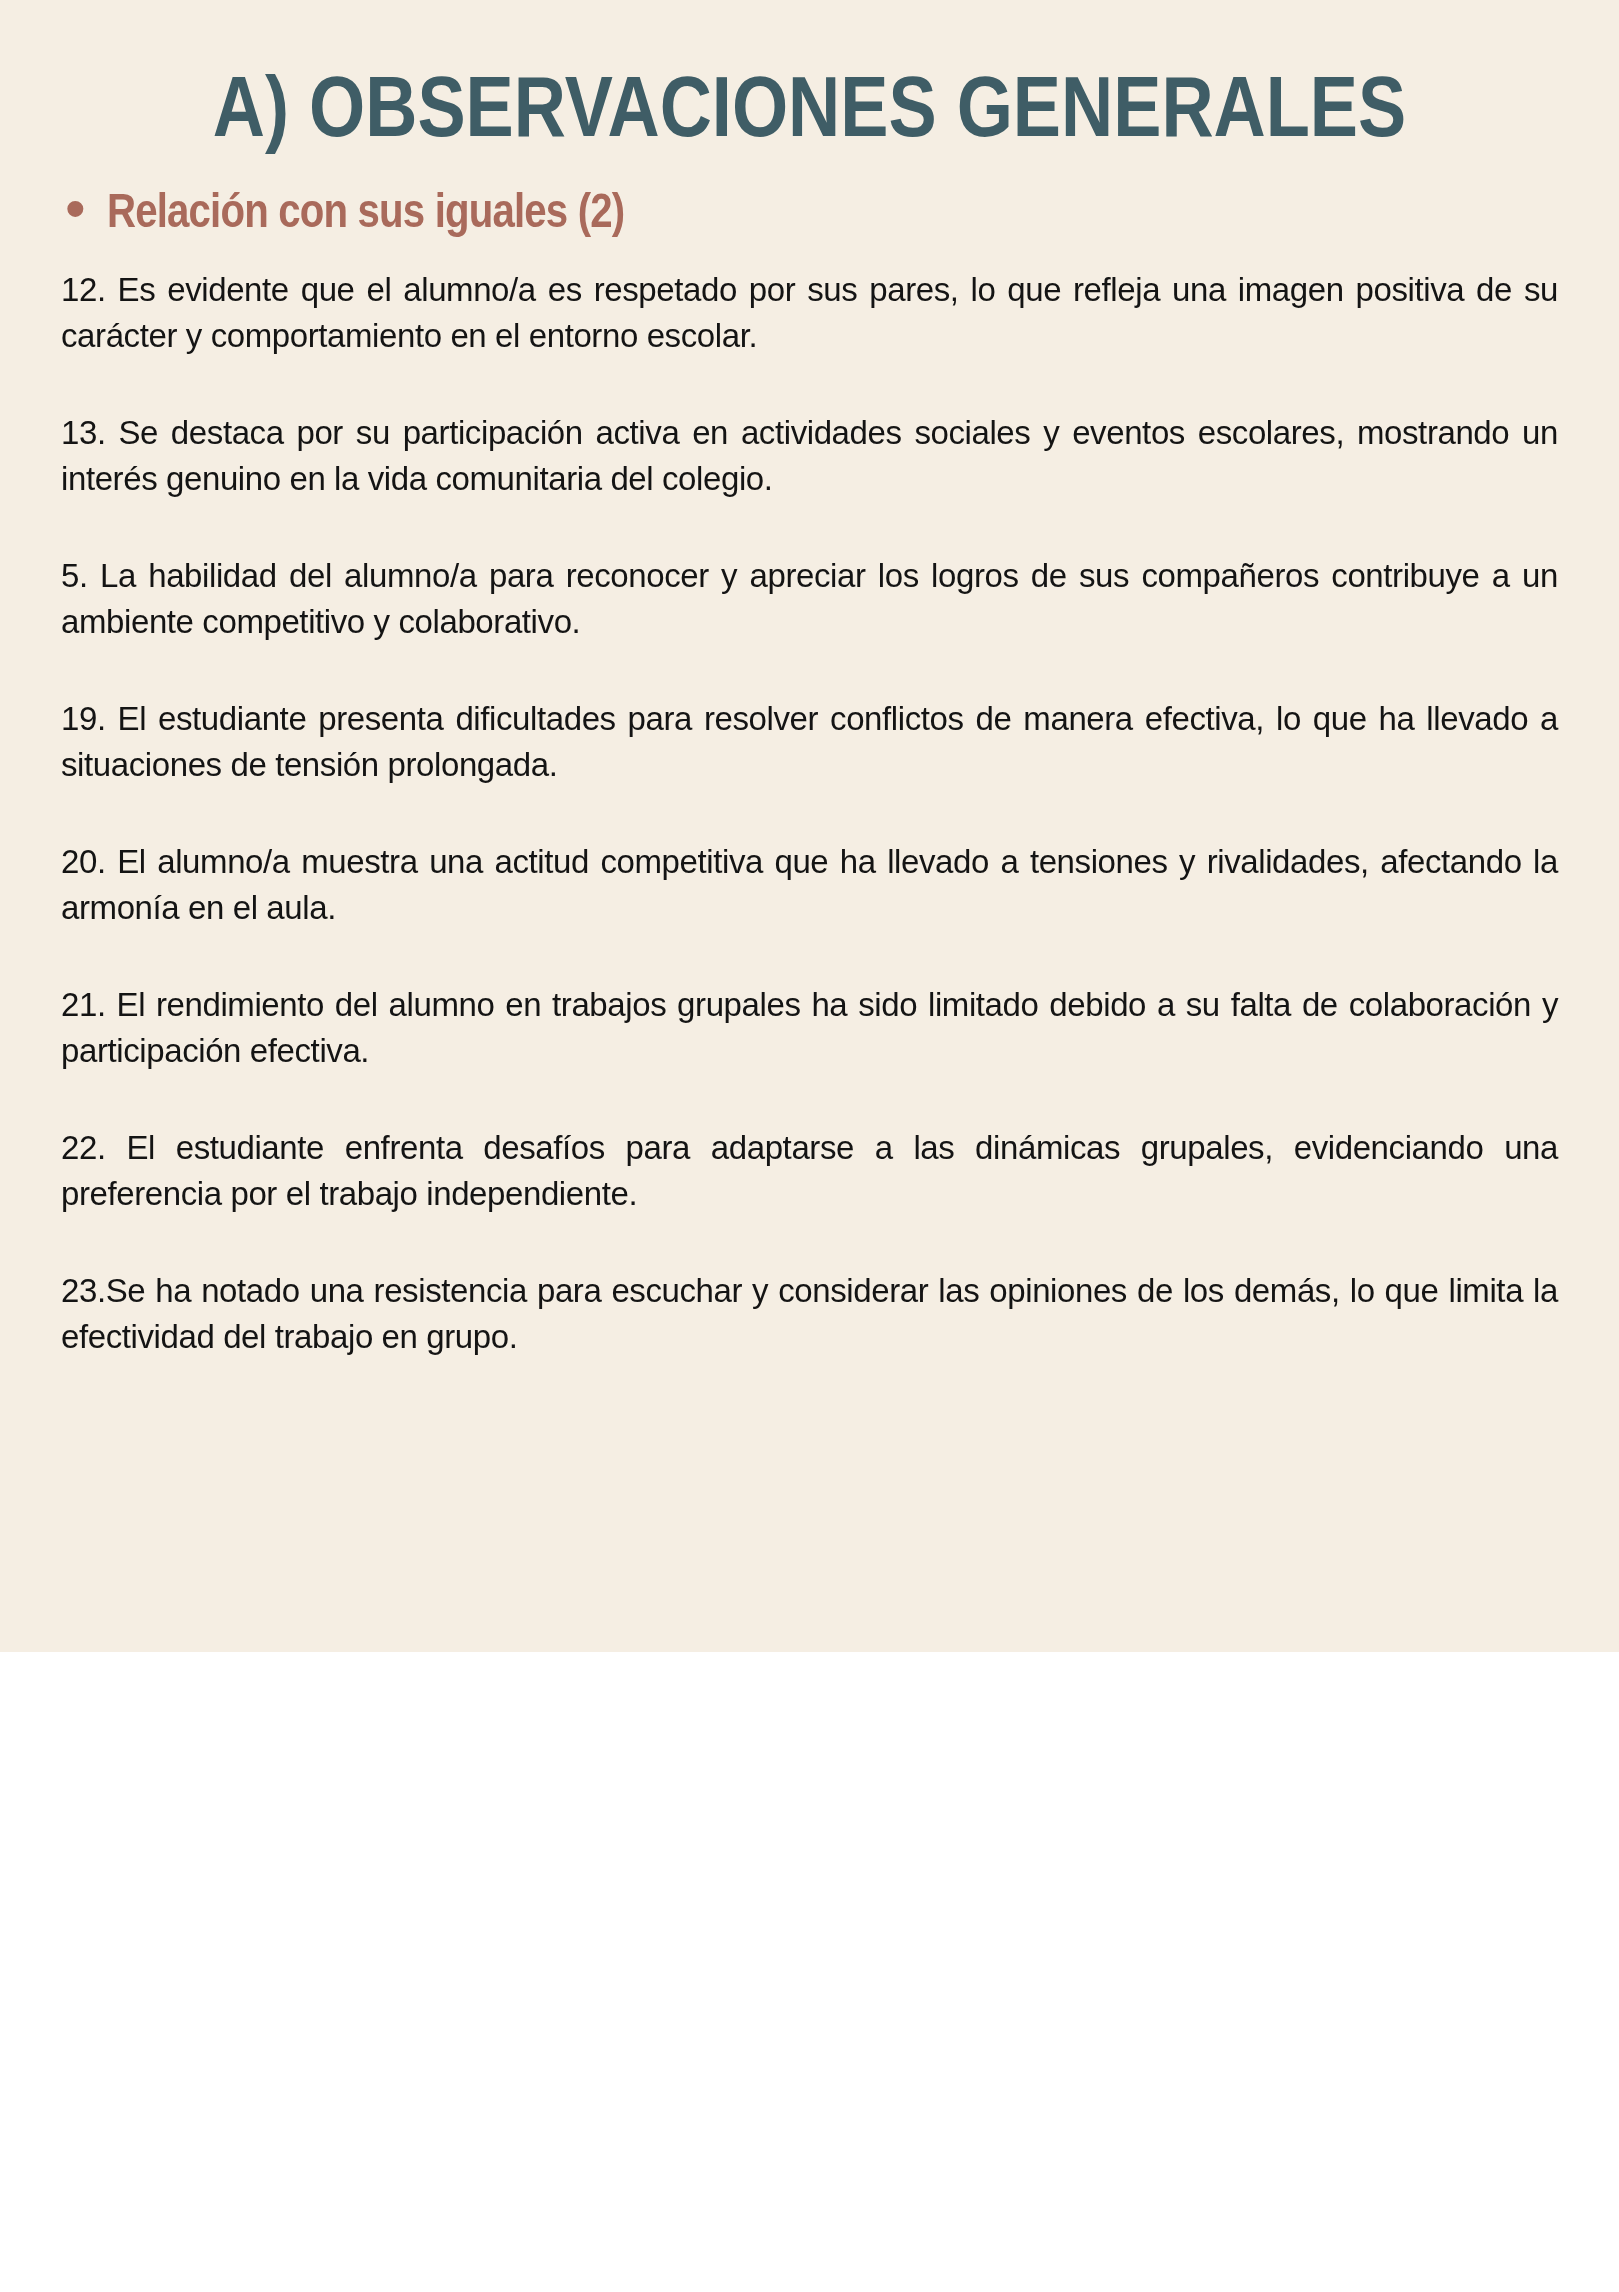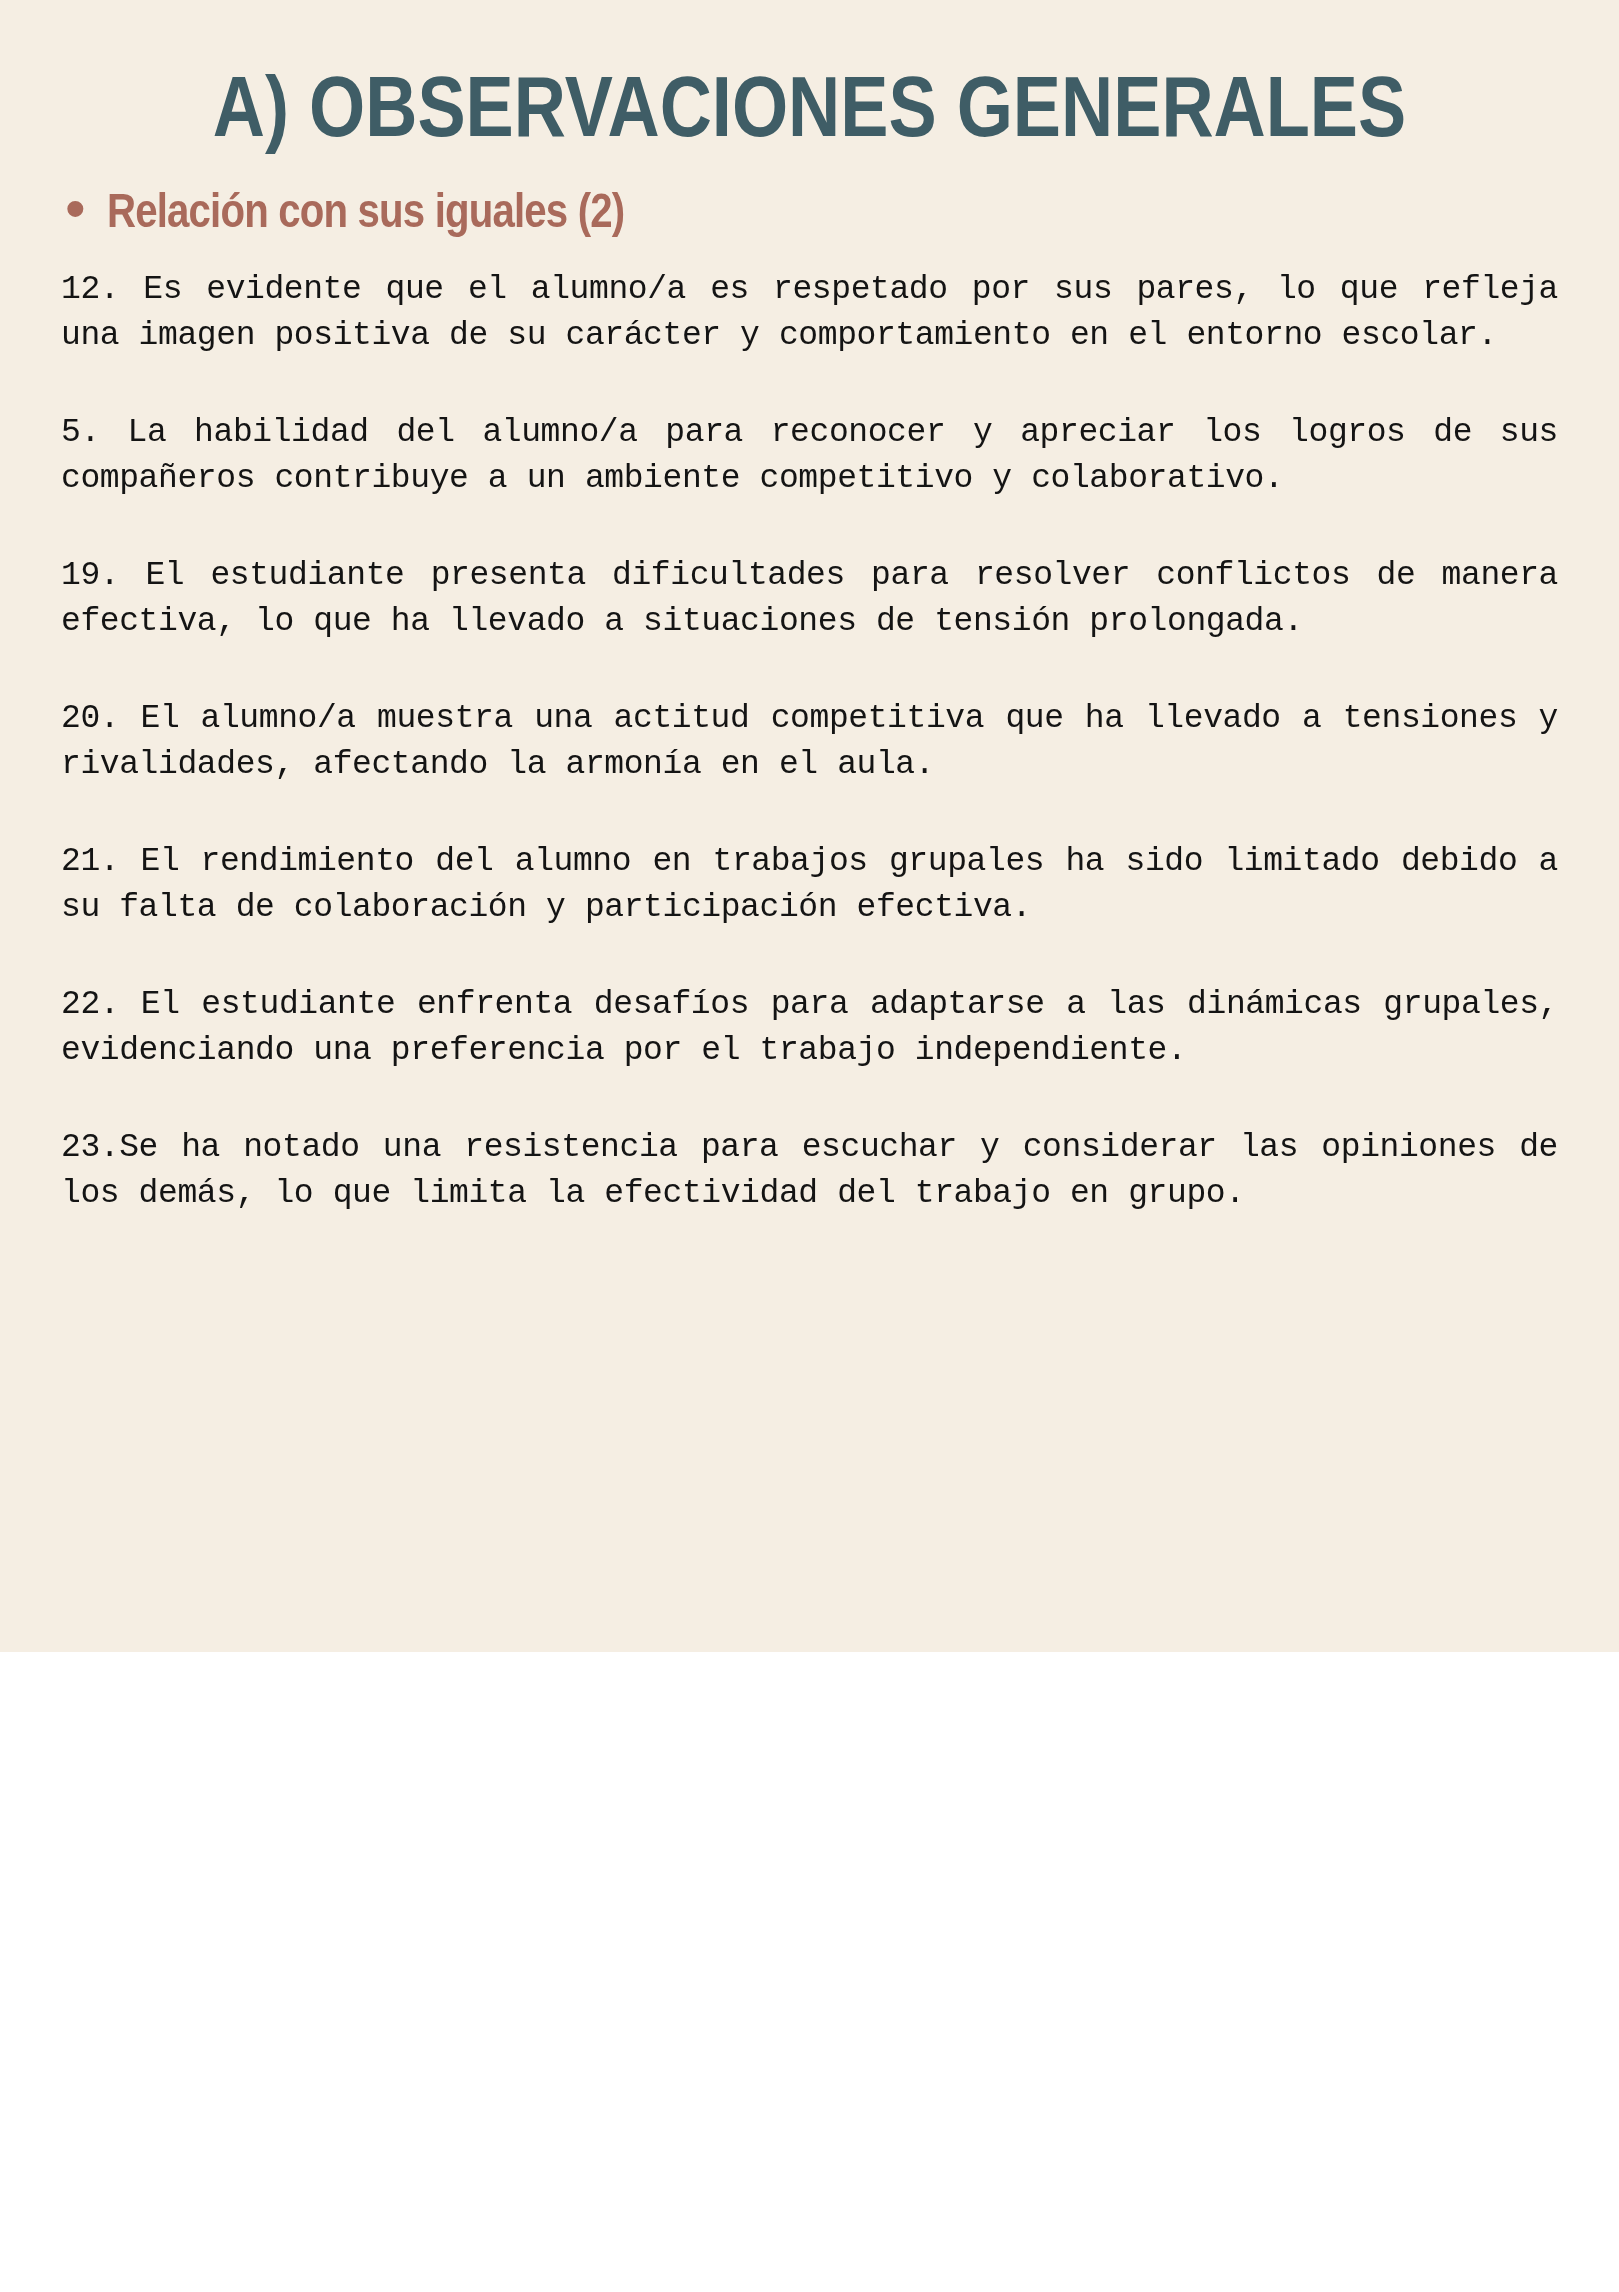--- a/index.html
+++ b/index.html
@@ -39,21 +39,20 @@
     font-size: 49px;
     font-weight: 700;
     color: #a96a5b;
     letter-spacing: -1px;
     transform: scaleX(0.82);
     transform-origin: 0 50%;
     white-space: nowrap;
   }
   .observations {
     margin: 29px 61px 0 61px;
-    font-family: Liberation Mono, monospace;
   }
   .obs {
     margin: 0 0 51px 0;
     font-size: 33px;
     line-height: 46px;
     letter-spacing: -0.4px;
     color: #141414;
     text-align: justify;
     text-justify: inter-word;
   }
@@ -98,20 +97,21 @@
 
   <h1 class="title">A) OBSERVACIONES GENERALES</h1>
 
   <div class="section-row">
     <span class="bullet">•</span>
     <h2 class="section-label">Relación con sus iguales (2)</h2>
   </div>
 
   <div class="observations">
     <p class="obs">12. Es evidente que el alumno/a es respetado por sus pares, lo que refleja una imagen positiva de su carácter y comportamiento en el entorno escolar.</p>
+    <p class="obs">13. Se destaca por su participación activa en actividades sociales y eventos escolares, mostrando un interés genuino en la vida comunitaria del colegio.</p>
     <p class="obs">5. La habilidad del alumno/a para reconocer y apreciar los logros de sus compañeros contribuye a un ambiente competitivo y colaborativo.</p>
     <p class="obs">19. El estudiante presenta dificultades para resolver conflictos de manera efectiva, lo que ha llevado a situaciones de tensión prolongada.</p>
     <p class="obs">20. El alumno/a muestra una actitud competitiva que ha llevado a tensiones y rivalidades, afectando la armonía en el aula.</p>
     <p class="obs">21. El rendimiento del alumno en trabajos grupales ha sido limitado debido a su falta de colaboración y participación efectiva.</p>
     <p class="obs">22. El estudiante enfrenta desafíos para adaptarse a las dinámicas grupales, evidenciando una preferencia por el trabajo independiente.</p>
     <p class="obs">23.Se ha notado una resistencia para escuchar y considerar las opiniones de los demás, lo que limita la efectividad del trabajo en grupo.</p>
   </div>
 
   <div class="watermark">@misaventurasdemaestra</div>
 

